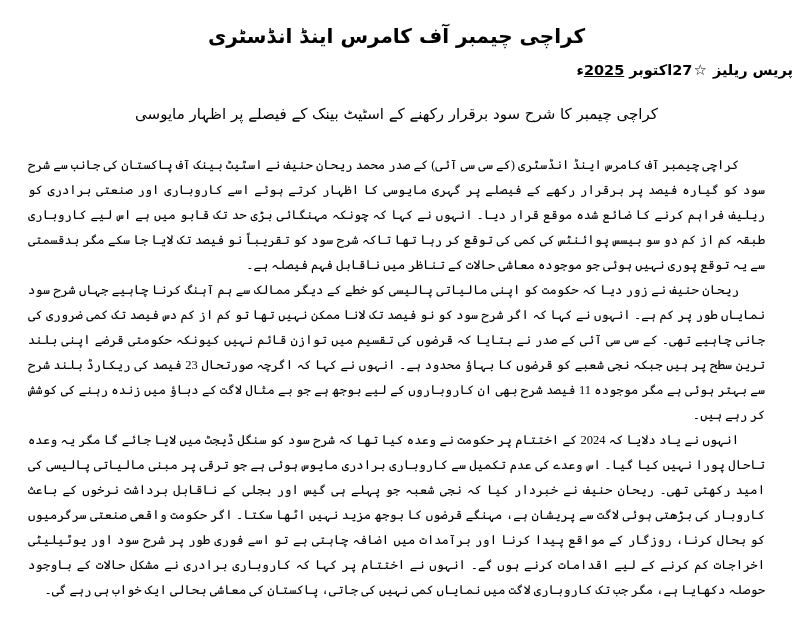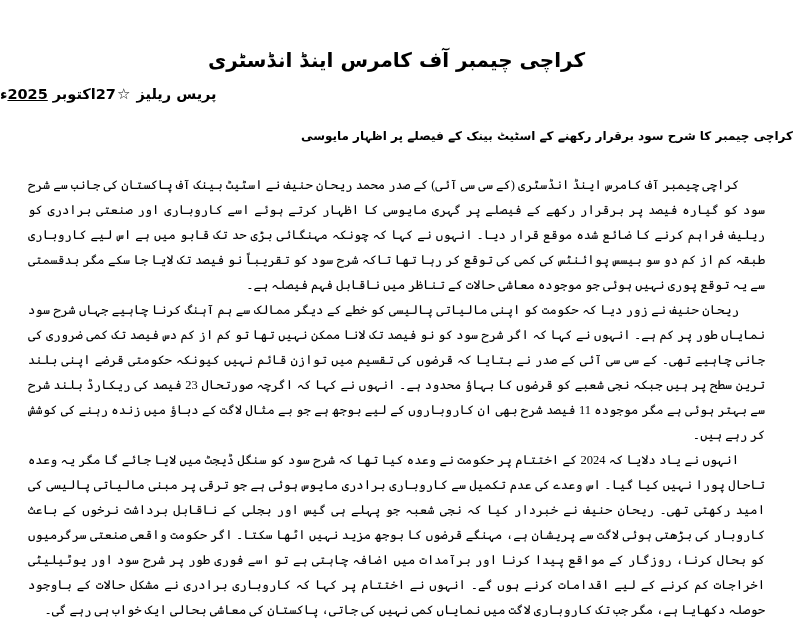--- a/index.html
+++ b/index.html
@@ -12,47 +12,47 @@
     height: 635px;
     overflow: hidden;
     font-family: "DejaVu Sans", sans-serif;
     color: #000000;
   }
   .page {
     direction: rtl;
     width: 793px;
     height: 449px;
     box-sizing: border-box;
-    padding-top: 48px;
+    padding-top: 24px;
   }
   .org-title {
     text-align: center;
     font-size: 20px;
     font-weight: bold;
     margin: 0;
     letter-spacing: 0.5px;
   }
   .dateline {
-    text-align: left;
+    text-align: right;
     font-size: 14.5px;
     font-weight: bold;
     margin-top: 13px;
   }
   .dateline .star {
     font-weight: normal;
     font-size: 15px;
     padding: 0 1px;
   }
   .dateline .year {
     text-decoration: underline;
   }
   .headline {
-    text-align: right;
-    font-size: 12px;
-    font-weight: bold;
+    text-align: center;
+    font-size: 15px;
+    font-weight: normal;
     margin: 26px 0 0 0;
   }
   .body-text {
     margin-top: 30px;
     padding: 0 28px;
   }
   .body-text p {
     margin: 0;
     font-size: 12.5px;
     line-height: 25px;

